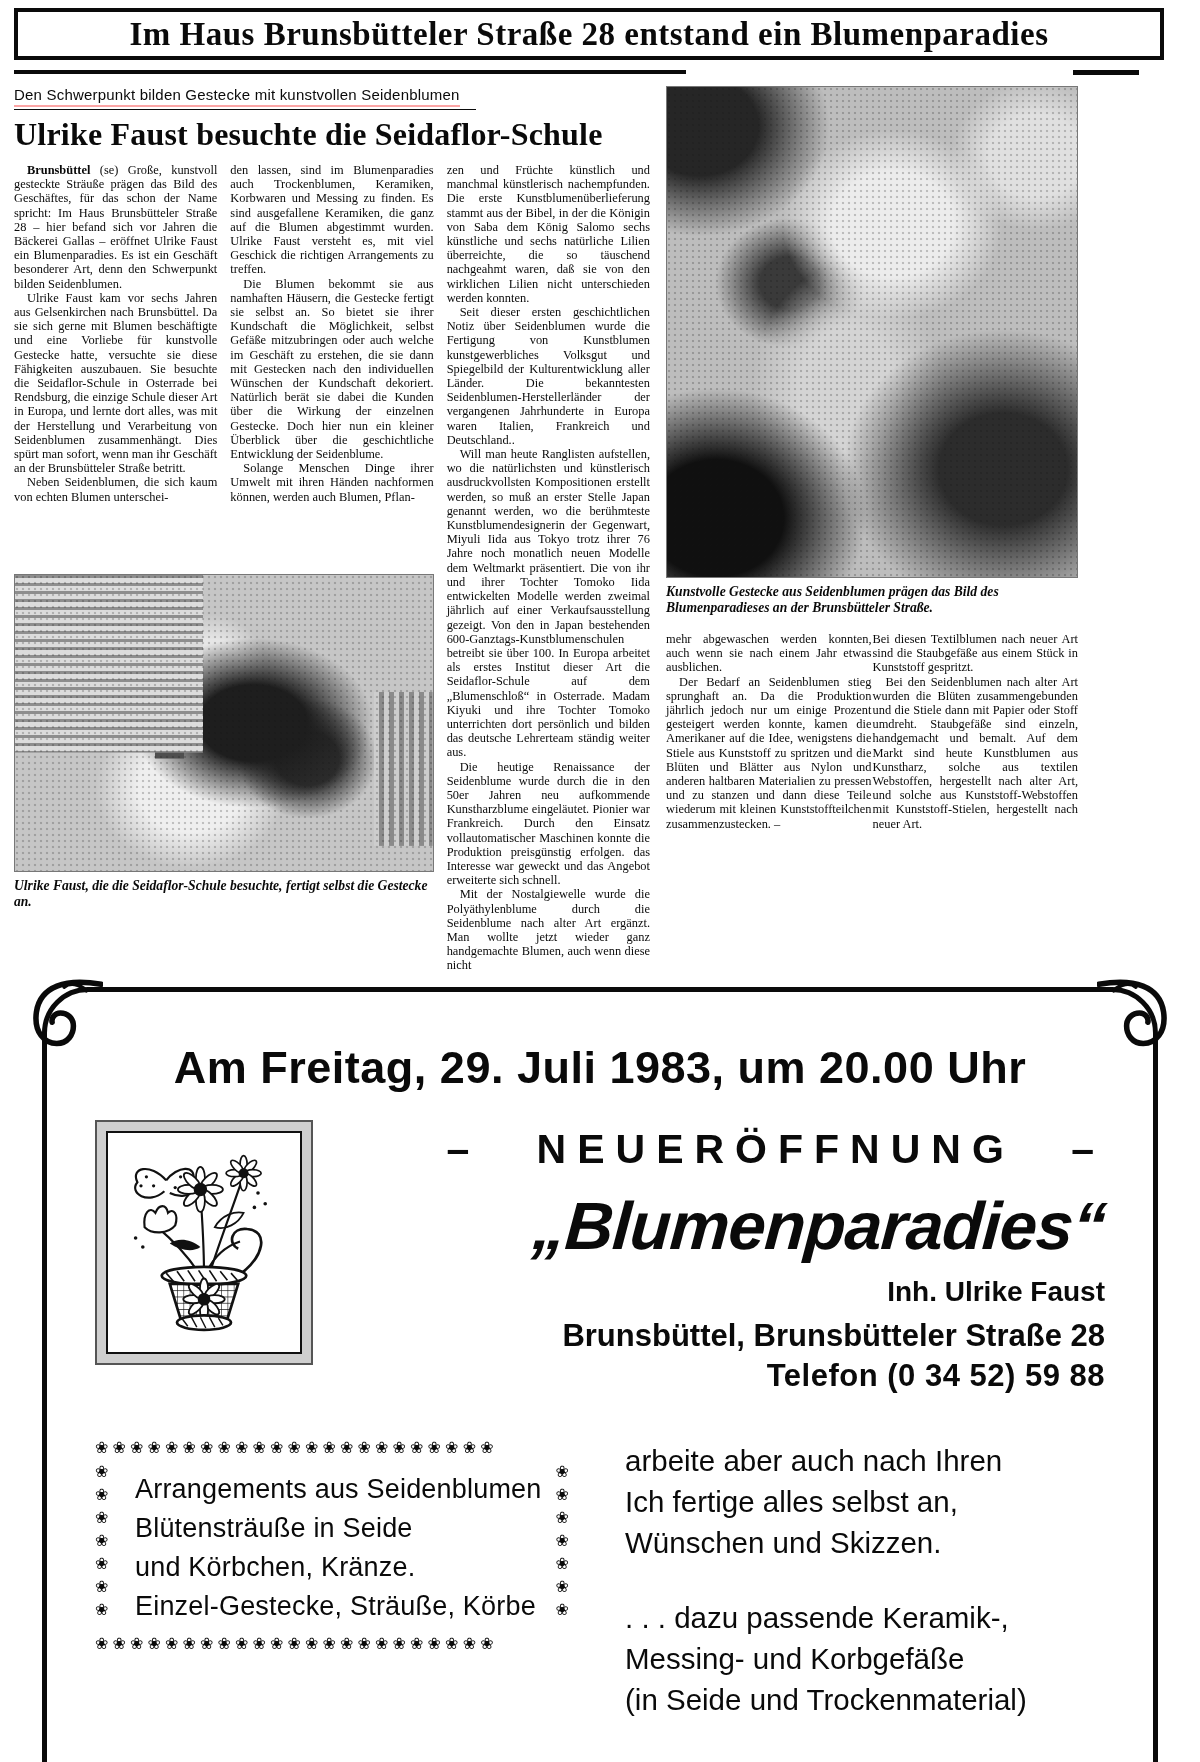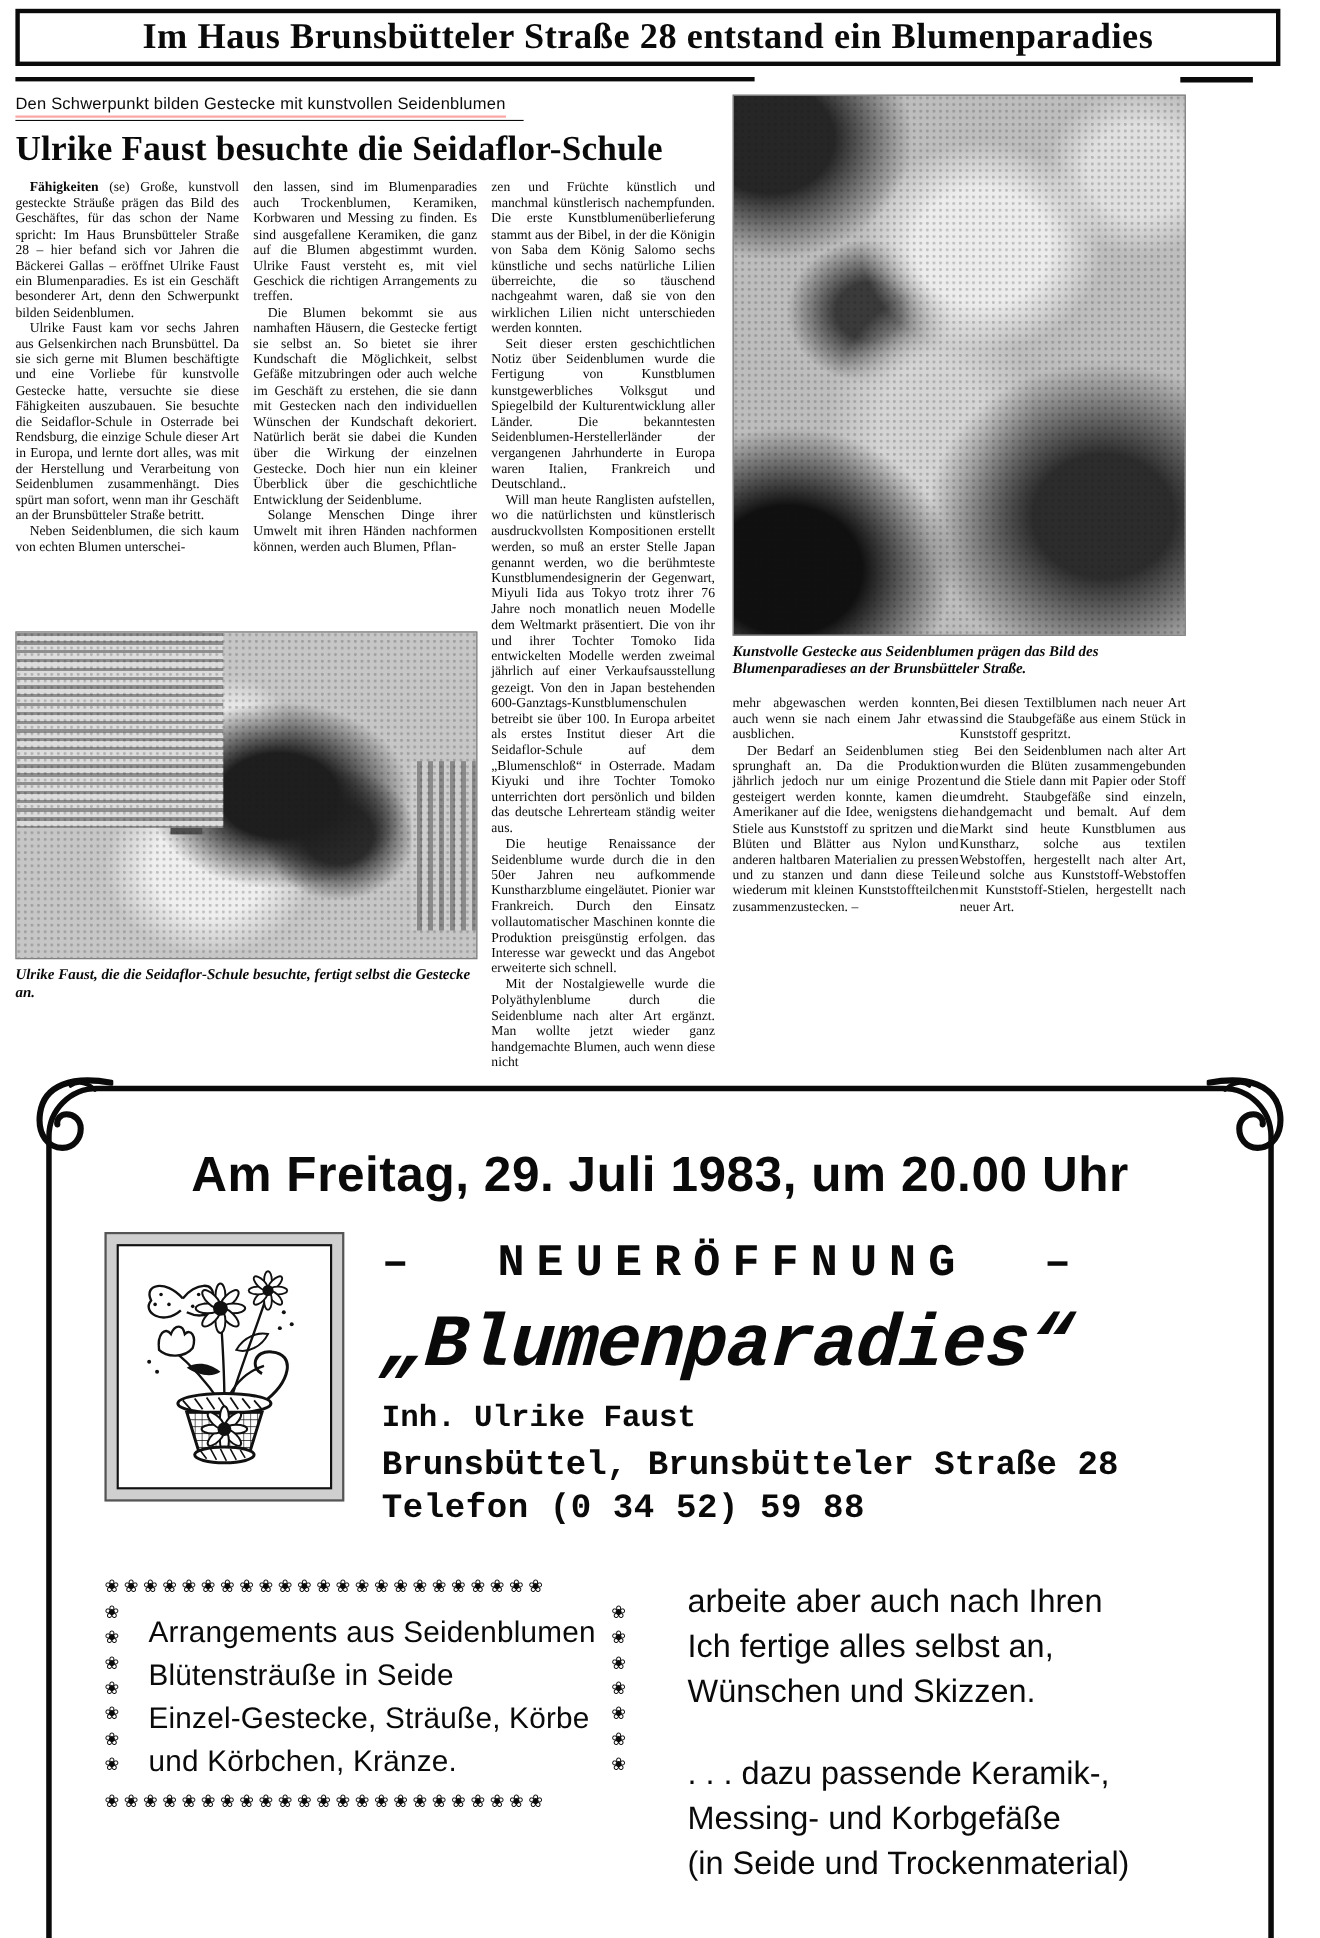--- a/index.html
+++ b/index.html
@@ -94,21 +94,21 @@
   .corner svg { width:100%; height:100%; }
   .corner.tl { top:-16px; left:-18px; }
   .corner.tr { top:-16px; right:-18px; transform:scaleX(-1); }
 
   .ad-date { text-align:center; font-weight:bold; font-size:45px; letter-spacing:.5px; margin:14px 0 26px 0; }
 
   .ad-main-row { display:flex; gap:34px; align-items:flex-start; padding:0 8px; }
   .logo-box { border:2px solid #555; background:#cfcfcf; padding:9px; width:218px; flex:none; }
   .logo-inner { background:#fff; border:2px solid #111; padding:6px; }
   .logo-inner svg { display:block; width:100%; height:auto; }
-  .ad-center { flex:1; text-align:left; padding-top:6px;font-family:Liberation Mono, monospace; }
+  .ad-center { flex:1; text-align:right; padding-top:6px; }
   .ad-opening { font-weight:bold; font-size:41px; letter-spacing:11px; word-spacing:34px; white-space:nowrap; }
   .ad-brand {
     font-weight:bold; font-style:italic; font-size:67px; letter-spacing:-1px;
     transform:skewX(-4deg); display:inline-block; margin-top:14px;
   }
   .ad-owner { font-weight:bold; font-size:28px; margin-top:12px; }
   .ad-address { font-weight:bold; font-size:31px; margin-top:10px; }
   .ad-phone { font-weight:bold; font-size:31px; margin-top:4px; letter-spacing:.5px; }
 
   .ad-second-row { display:flex; gap:56px; margin-top:42px; padding:0 8px; align-items:flex-start; }
@@ -138,21 +138,21 @@
 
     <div class="left-block">
       <div>
         <span class="kicker">Den Schwerpunkt bilden Gestecke mit kunstvollen Seidenblumen</span>
         <div class="kicker-rule"></div>
       </div>
       <h2 class="article-headline">Ulrike Faust besuchte die Seidaflor-Schule</h2>
 
       <div class="article-grid">
         <div class="col c1">
-          <p class="lead"><b>Fähigkeiten</b><span> (se) Große, kunstvoll gesteckte Sträuße prägen das Bild des Geschäftes, für das schon der Name spricht: Im Haus Brunsbütteler Straße 28 – hier befand sich vor Jahren die Bäckerei Gallas – eröffnet Ulrike Faust ein Blumenparadies. Es ist ein Geschäft besonderer Art, denn den Schwerpunkt bilden Seidenblumen.</span></p>
+          <p class="lead"><b>Brunsbüttel</b><span> (se) Große, kunstvoll gesteckte Sträuße prägen das Bild des Geschäftes, für das schon der Name spricht: Im Haus Brunsbütteler Straße 28 – hier befand sich vor Jahren die Bäckerei Gallas – eröffnet Ulrike Faust ein Blumenparadies. Es ist ein Geschäft besonderer Art, denn den Schwerpunkt bilden Seidenblumen.</span></p>
           <p>Ulrike Faust kam vor sechs Jahren aus Gelsenkirchen nach Brunsbüttel. Da sie sich gerne mit Blumen beschäftigte und eine Vorliebe für kunstvolle Gestecke hatte, versuchte sie diese Fähigkeiten auszubauen. Sie besuchte die Seidaflor-Schule in Osterrade bei Rendsburg, die einzige Schule dieser Art in Europa, und lernte dort alles, was mit der Herstellung und Verarbeitung von Seidenblumen zusammenhängt. Dies spürt man sofort, wenn man ihr Geschäft an der Brunsbütteler Straße betritt.</p>
           <p>Neben Seidenblumen, die sich kaum von echten Blumen unterschei-</p>
         </div>
         <div class="col c2">
           <p class="cont">den lassen, sind im Blumenparadies auch Trockenblumen, Keramiken, Korbwaren und Messing zu finden. Es sind ausgefallene Keramiken, die ganz auf die Blumen abgestimmt wurden. Ulrike Faust versteht es, mit viel Geschick die richtigen Arrangements zu treffen.</p>
           <p>Die Blumen bekommt sie aus namhaften Häusern, die Gestecke fertigt sie selbst an. So bietet sie ihrer Kundschaft die Möglichkeit, selbst Gefäße mitzubringen oder auch welche im Geschäft zu erstehen, die sie dann mit Gestecken nach den individuellen Wünschen der Kundschaft dekoriert. Natürlich berät sie dabei die Kunden über die Wirkung der einzelnen Gestecke. Doch hier nun ein kleiner Überblick über die geschichtliche Entwicklung der Seidenblume.</p>
           <p>Solange Menschen Dinge ihrer Umwelt mit ihren Händen nachformen können, werden auch Blumen, Pflan-</p>
         </div>
         <div class="col c3">
           <p class="cont">zen und Früchte künstlich und manchmal künstlerisch nachempfunden. Die erste Kunstblumenüberlieferung stammt aus der Bibel, in der die Königin von Saba dem König Salomo sechs künstliche und sechs natürliche Lilien überreichte, die so täuschend nachgeahmt waren, daß sie von den wirklichen Lilien nicht unterschieden werden konnten.</p>
@@ -288,22 +288,22 @@
     </div>
 
     <div class="ad-second-row">
       <div class="flower-box">
         <div class="fl-row">❀❀❀❀❀❀❀❀❀❀❀❀❀❀❀❀❀❀❀❀❀❀❀</div>
         <div class="fl-mid">
           <div class="fl-side">❀❀❀❀❀❀❀</div>
           <div class="services">
             <p>Arrangements aus Seidenblumen</p>
             <p>Blütensträuße in Seide</p>
+            <p>und Körbchen, Kränze.</p>
             <p>Einzel-Gestecke, Sträuße, Körbe</p>
-            <p>und Körbchen, Kränze.</p>
           </div>
           <div class="fl-side right">❀❀❀❀❀❀❀</div>
         </div>
         <div class="fl-row">❀❀❀❀❀❀❀❀❀❀❀❀❀❀❀❀❀❀❀❀❀❀❀</div>
       </div>
 
       <div class="ad-custom">
         <p>arbeite aber auch nach Ihren</p>
         <p>Ich fertige alles selbst an,</p>
         <p>Wünschen und Skizzen.</p>

